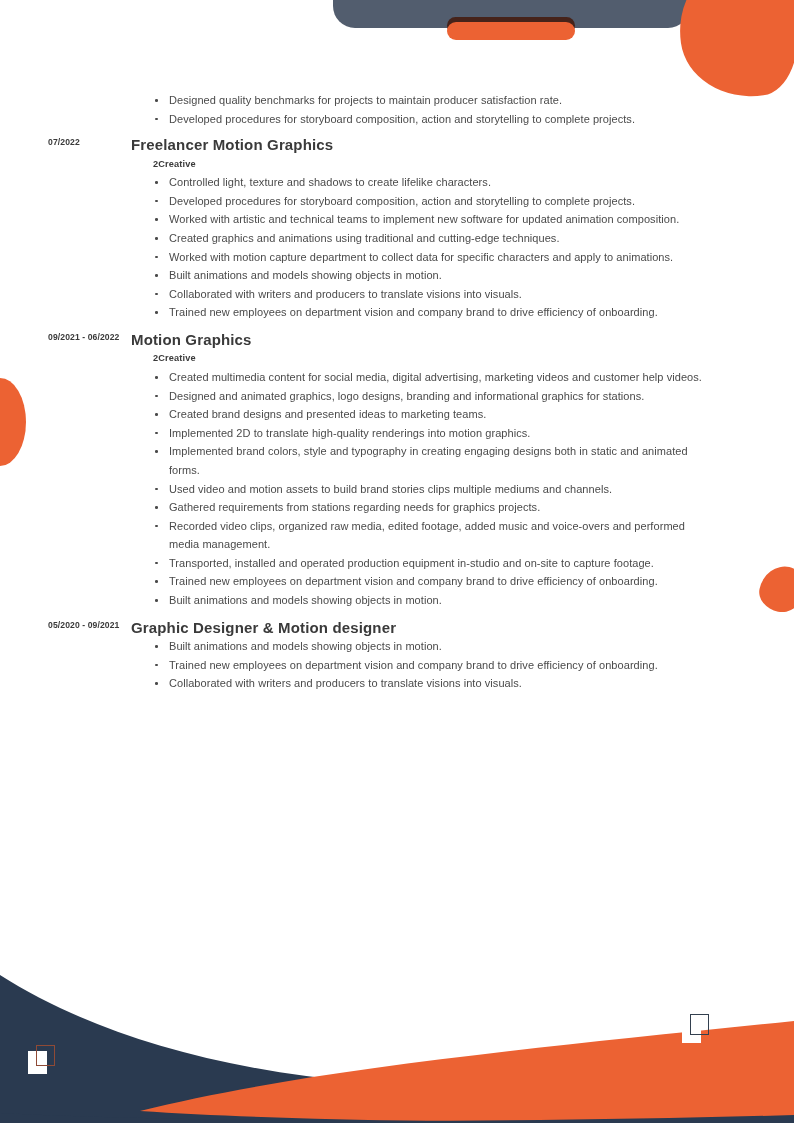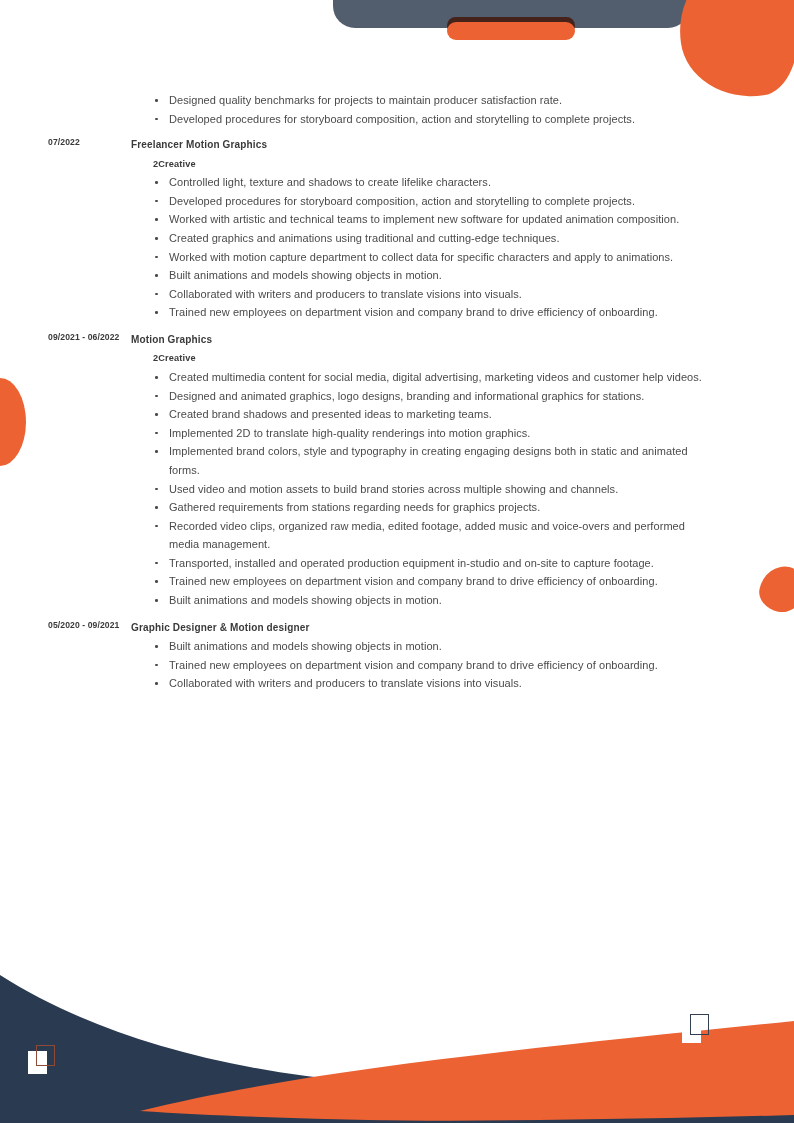--- a/index.html
+++ b/index.html
@@ -120,21 +120,21 @@
     color: #3a3a3a;
     letter-spacing: 0.1px;
     padding-top: 1px;
     white-space: nowrap;
   }
   .body-col {
     flex: 1 1 auto;
     padding-right: 86px;
   }
   .job-title {
-    font-size: 10px;
+    font-size: 15px;
     font-weight: bold;
     color: #3a3a3a;
     line-height: 18.5px;
     letter-spacing: 0.15px;
   }
   .company {
     font-size: 9.2px;
     font-weight: bold;
     color: #3a3a3a;
     line-height: 18.5px;
@@ -211,24 +211,24 @@
   </div>
 
   <div class="entry gap-entry">
     <div class="date-col">09/2021 - 06/2022</div>
     <div class="body-col">
       <div class="job-title">Motion Graphics</div>
       <div class="company">2Creative</div>
       <ul class="bullets">
         <li>Created multimedia content for social media, digital advertising, marketing videos and customer help videos.</li>
         <li>Designed and animated graphics, logo designs, branding and informational graphics for stations.</li>
-        <li>Created brand shadows and presented ideas to marketing teams.</li>
+        <li>Created brand designs and presented ideas to marketing teams.</li>
         <li>Implemented 2D to translate high-quality renderings into motion graphics.</li>
         <li>Implemented brand colors, style and typography in creating engaging designs both in static and animated forms.</li>
-        <li>Used video and motion assets to build brand stories across multiple showing and channels.</li>
+        <li>Used video and motion assets to build brand stories clips multiple mediums and channels.</li>
         <li>Gathered requirements from stations regarding needs for graphics projects.</li>
         <li>Recorded video clips, organized raw media, edited footage, added music and voice-overs and performed media management.</li>
         <li>Transported, installed and operated production equipment in-studio and on-site to capture footage.</li>
         <li>Trained new employees on department vision and company brand to drive efficiency of onboarding.</li>
         <li>Built animations and models showing objects in motion.</li>
       </ul>
     </div>
   </div>
 
   <div class="entry gap-entry">

